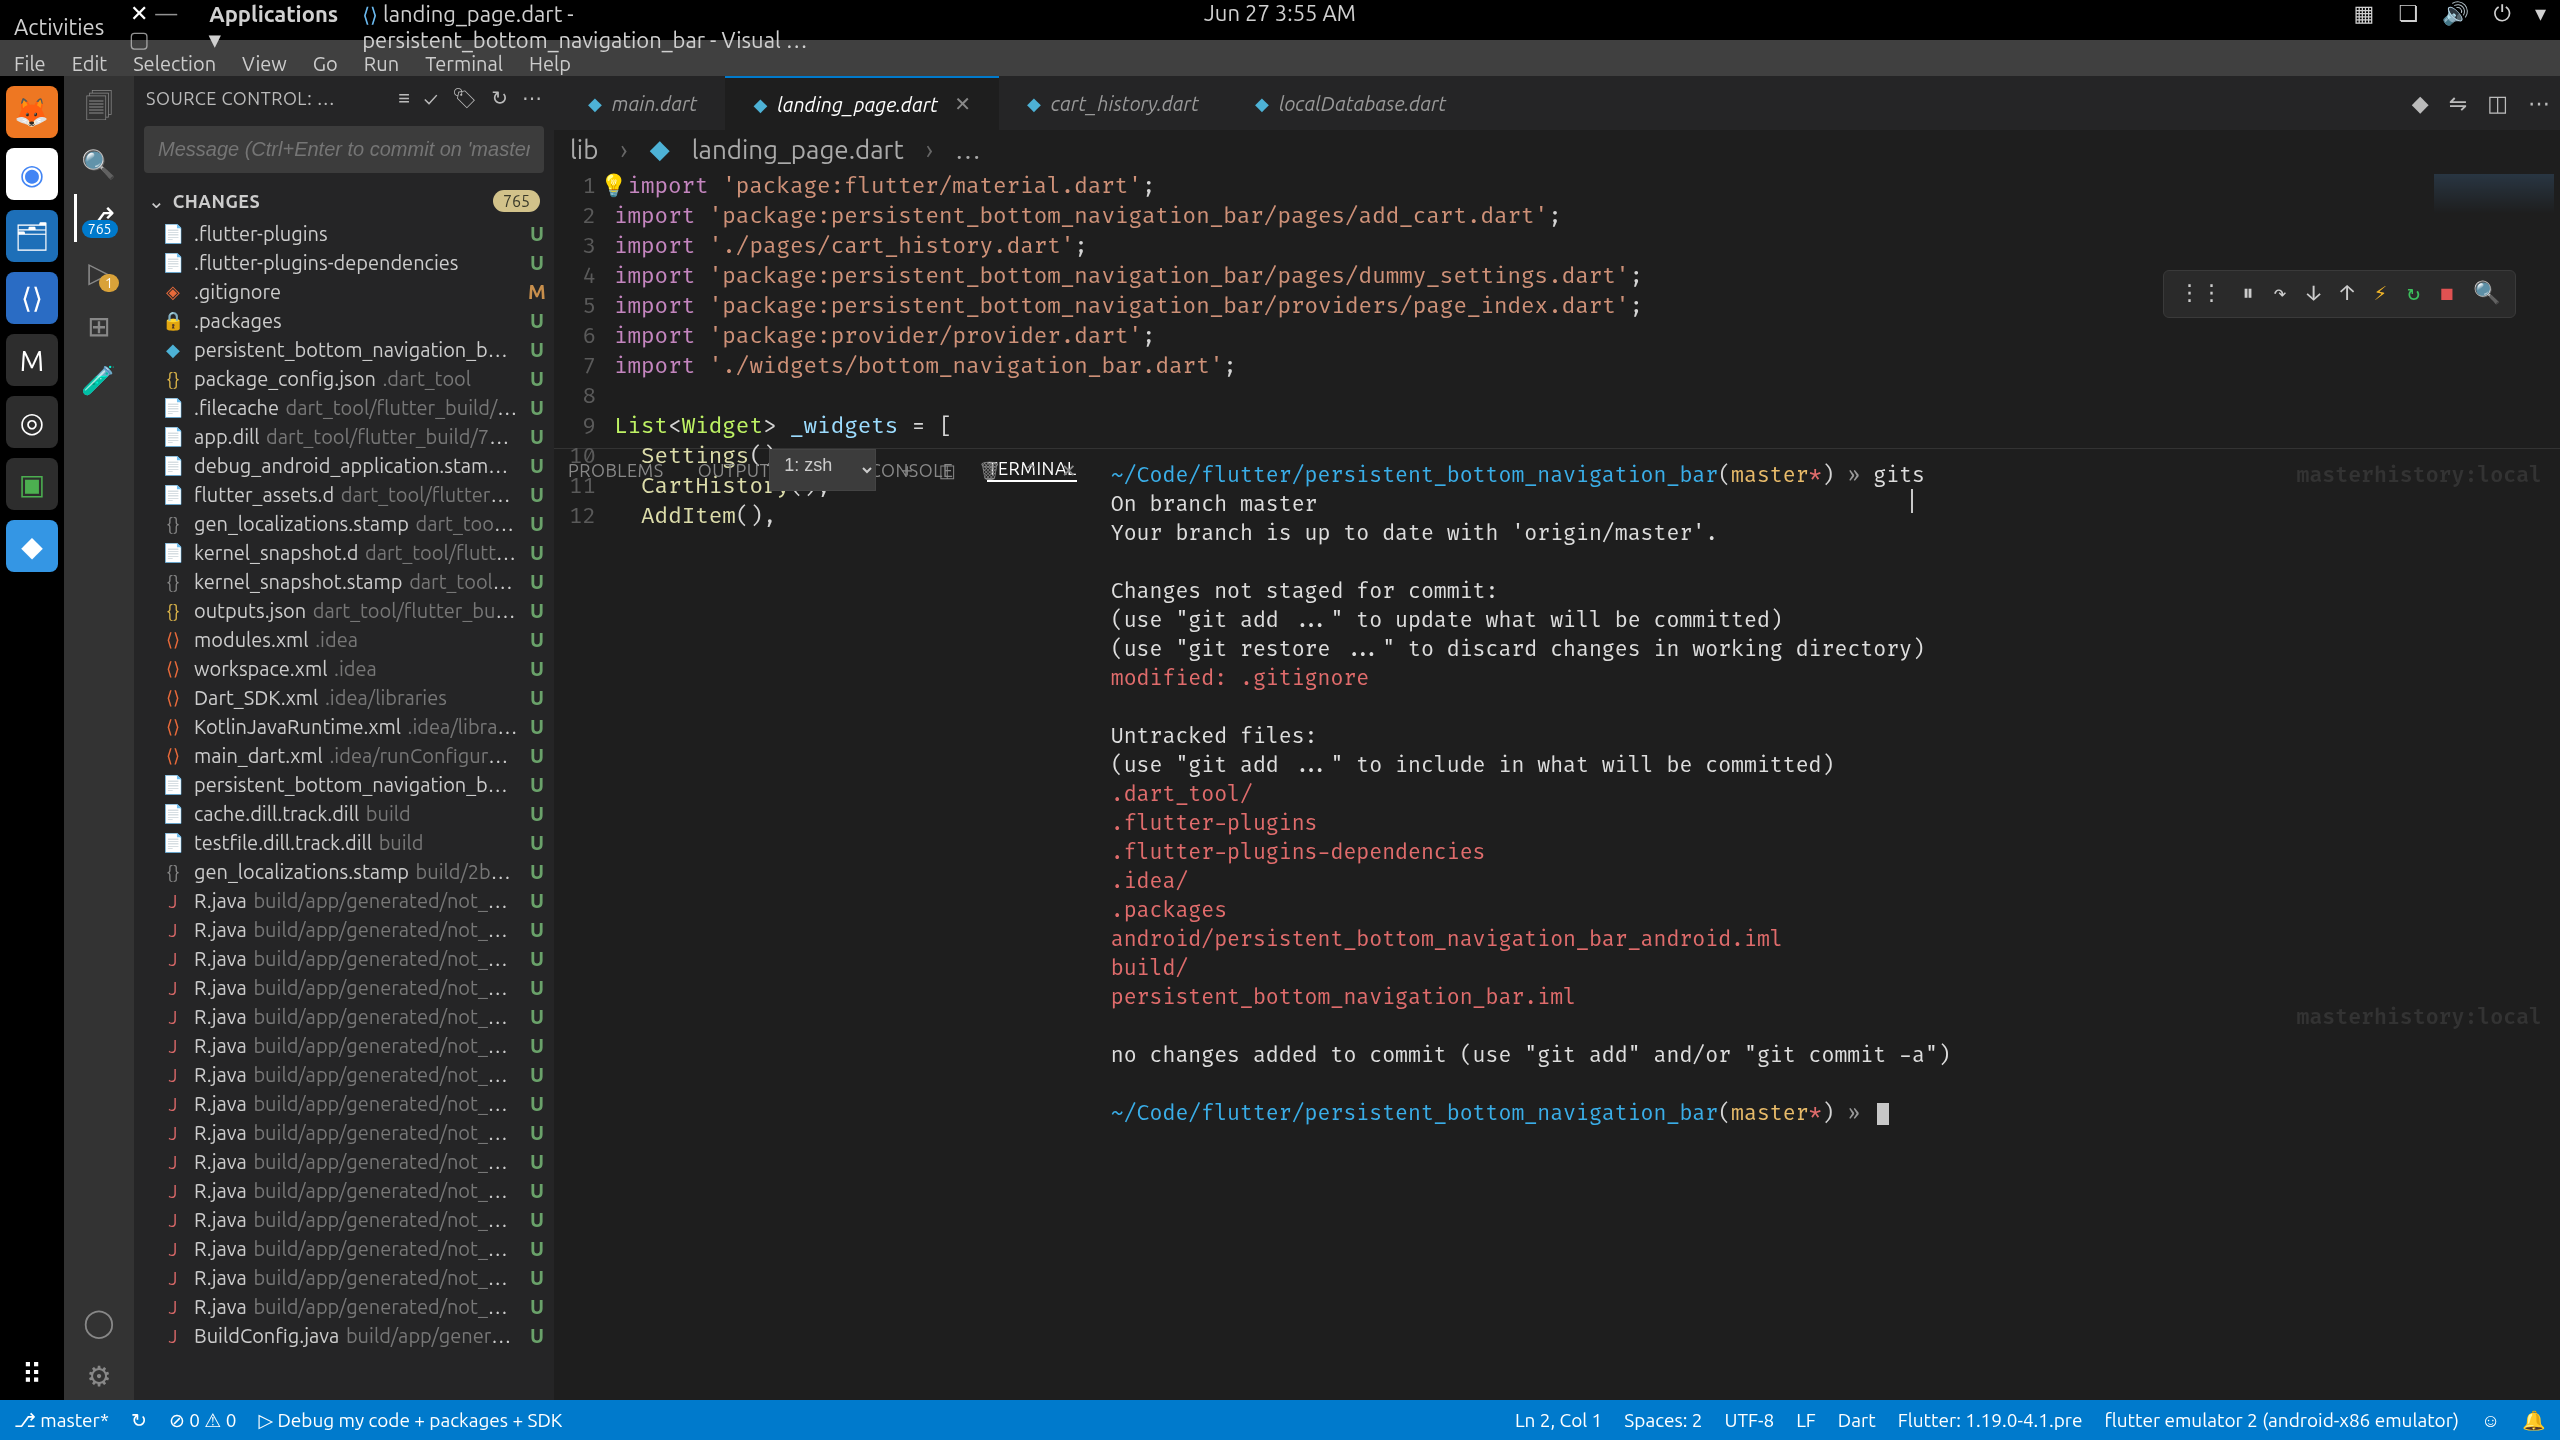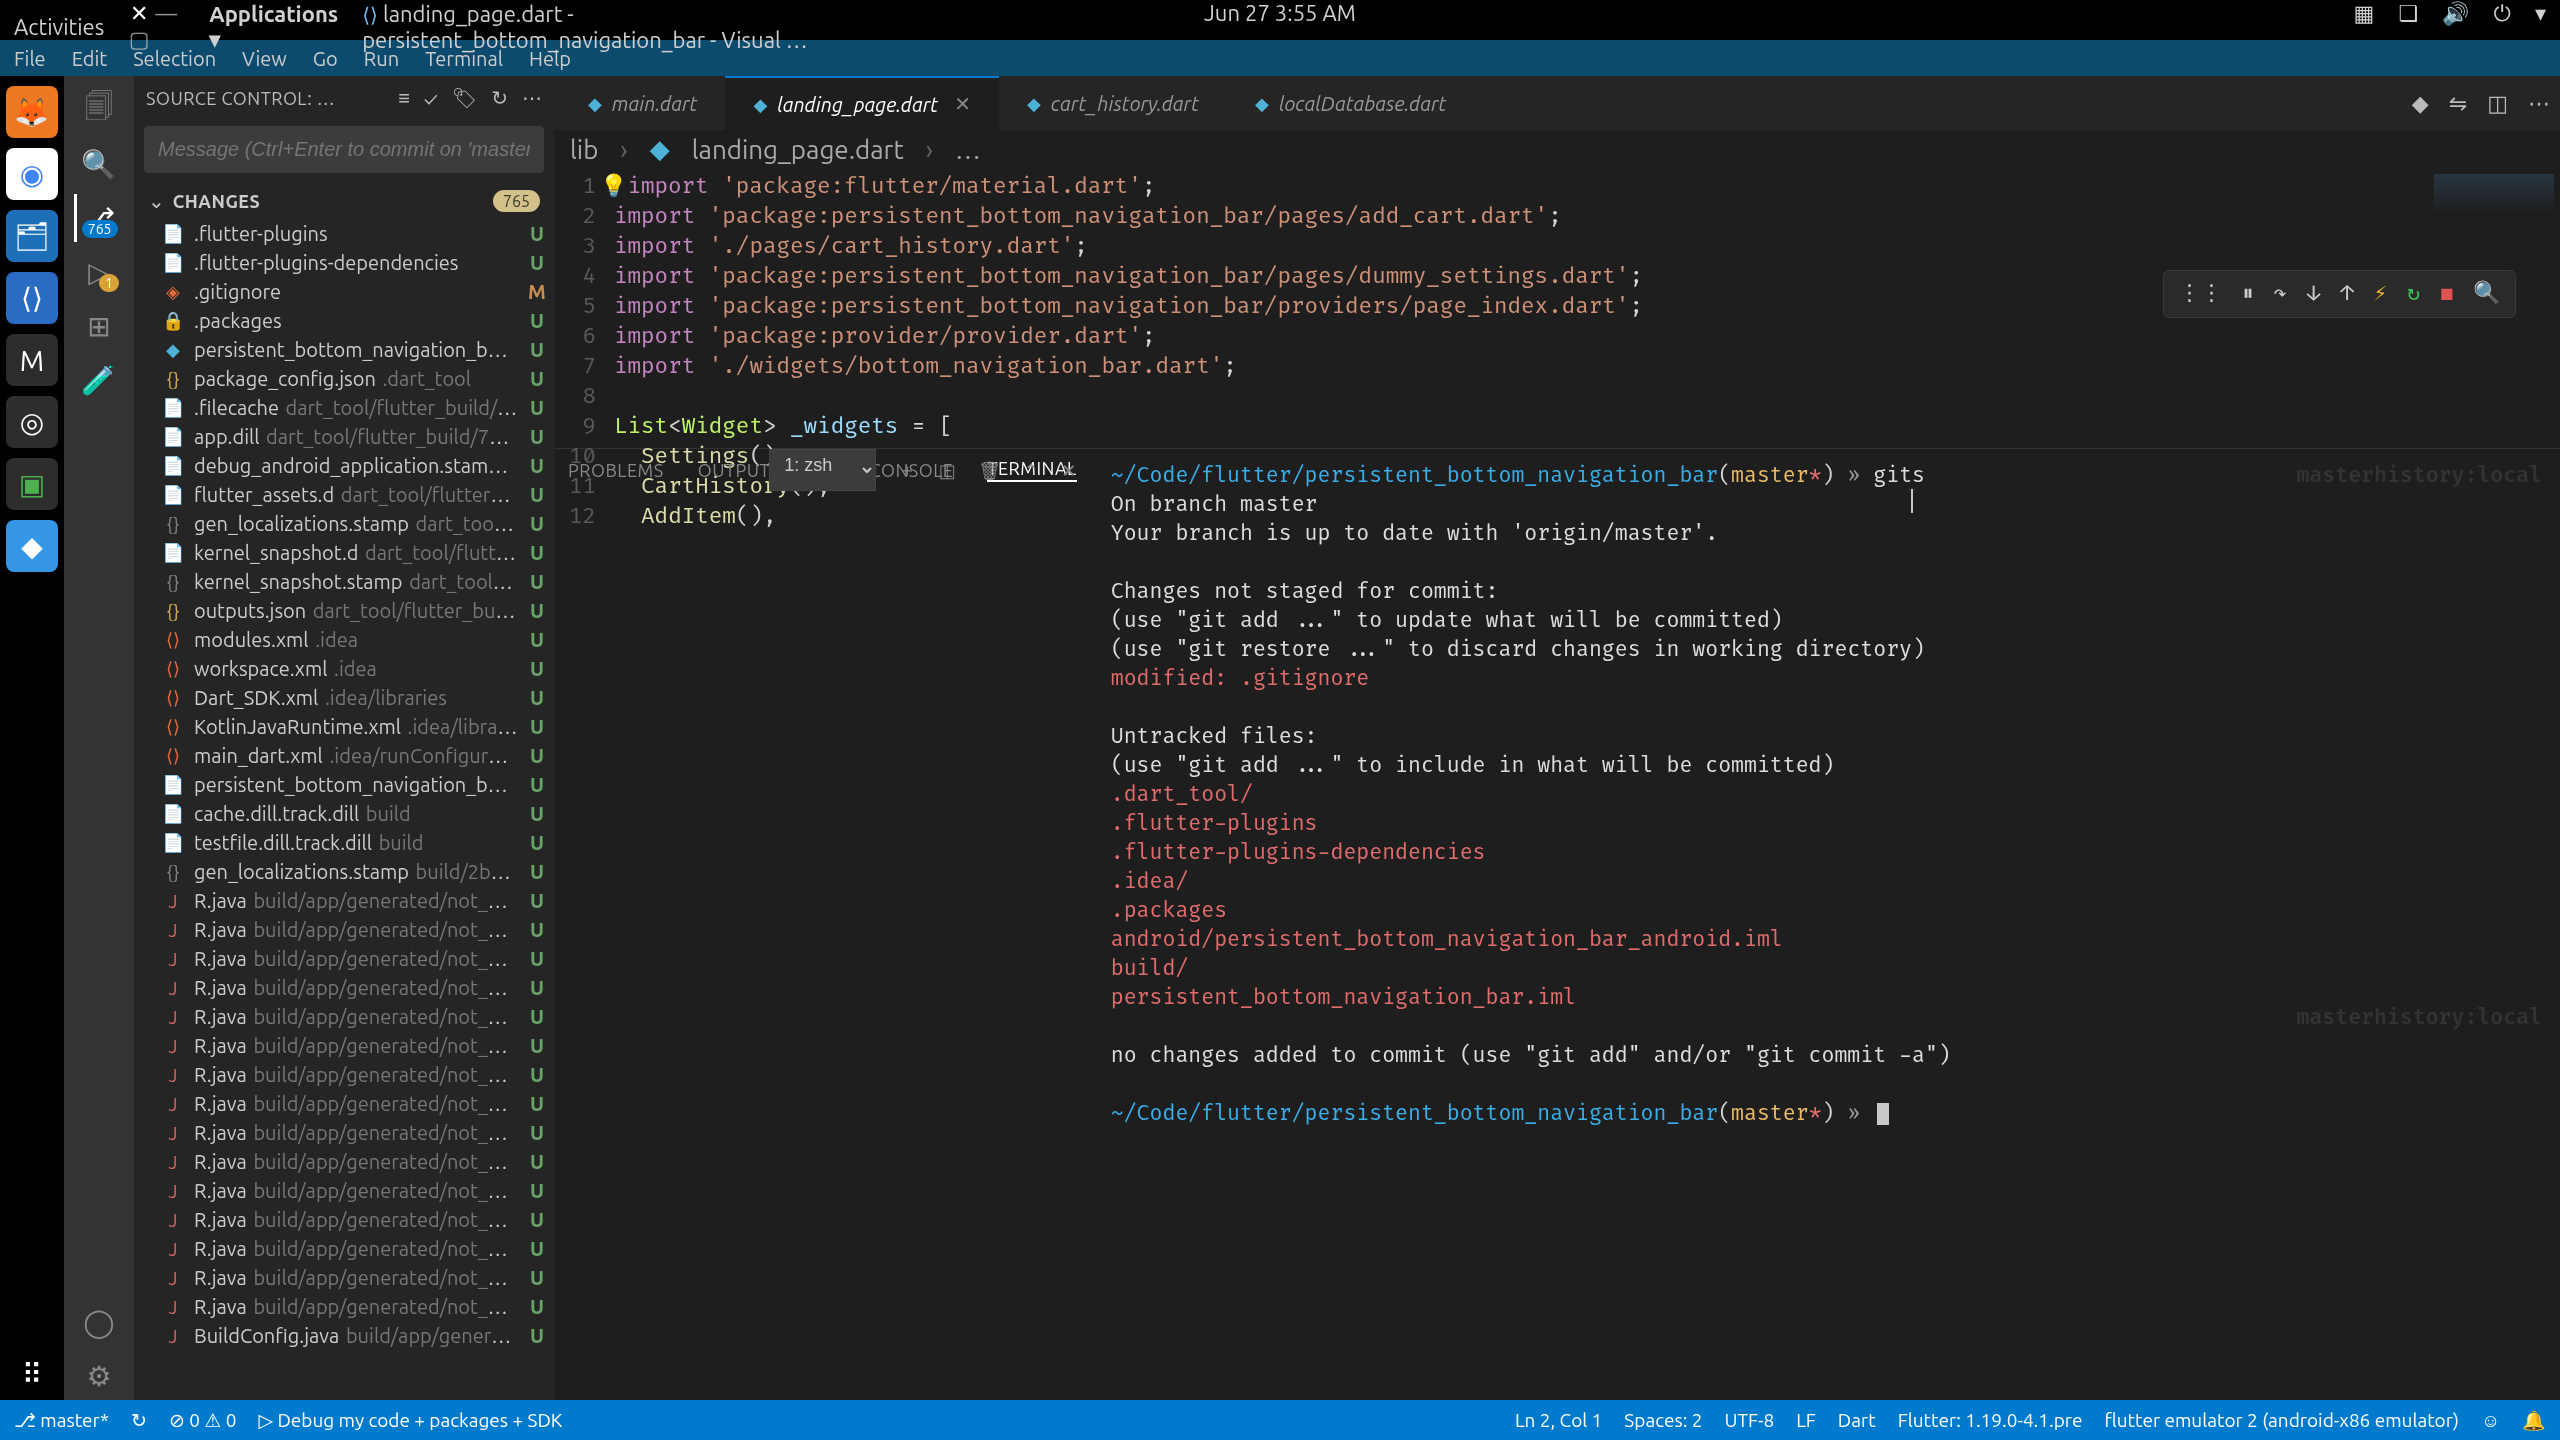--- a/index.html
+++ b/index.html
@@ -10,21 +10,21 @@
 .osbar .left,.osbar .center,.osbar .right{display:flex;align-items:center;gap:24px}
 .osbar .left{flex:1}
 .osbar .center{flex:1;justify-content:center}
 .osbar .right{flex:1;justify-content:flex-end}
 .winctrl span{display:inline-block;width:22px;text-align:center}
 .winctrl .x{color:#fff}
 .winctrl .min,.winctrl .max{opacity:.7}
 .appicon{color:#6bbaf0;font-size:20px}
 .apptitle{font-weight:600}
 
-.menubar{height:36px;background:#0c4a6e;color:#ccc;display:flex;align-items:center;gap:26px;padding:12px 14px;font-size:20px}
+.menubar{height:36px;background:#404040;color:#ccc;display:flex;gap:26px;padding:12px 14px;font-size:20px}
 .menubar span{cursor:default}
 
 
 .shell{display:flex;height:calc(1440px - 40px - 36px - 40px)}
 .dock{width:64px;background:#000;padding-top:10px;display:flex;flex-direction:column;align-items:center;gap:10px}
 .dock .di{width:52px;height:52px;border-radius:8px;display:flex;align-items:center;justify-content:center;font-size:28px;color:#fff}
 .dock .ff{background:#ee7722}
 .dock .ch{background:#fff;color:#4285f4}
 .dock .fm{background:#1d6fb8}
 .dock .vc{background:#2a6cc4}

